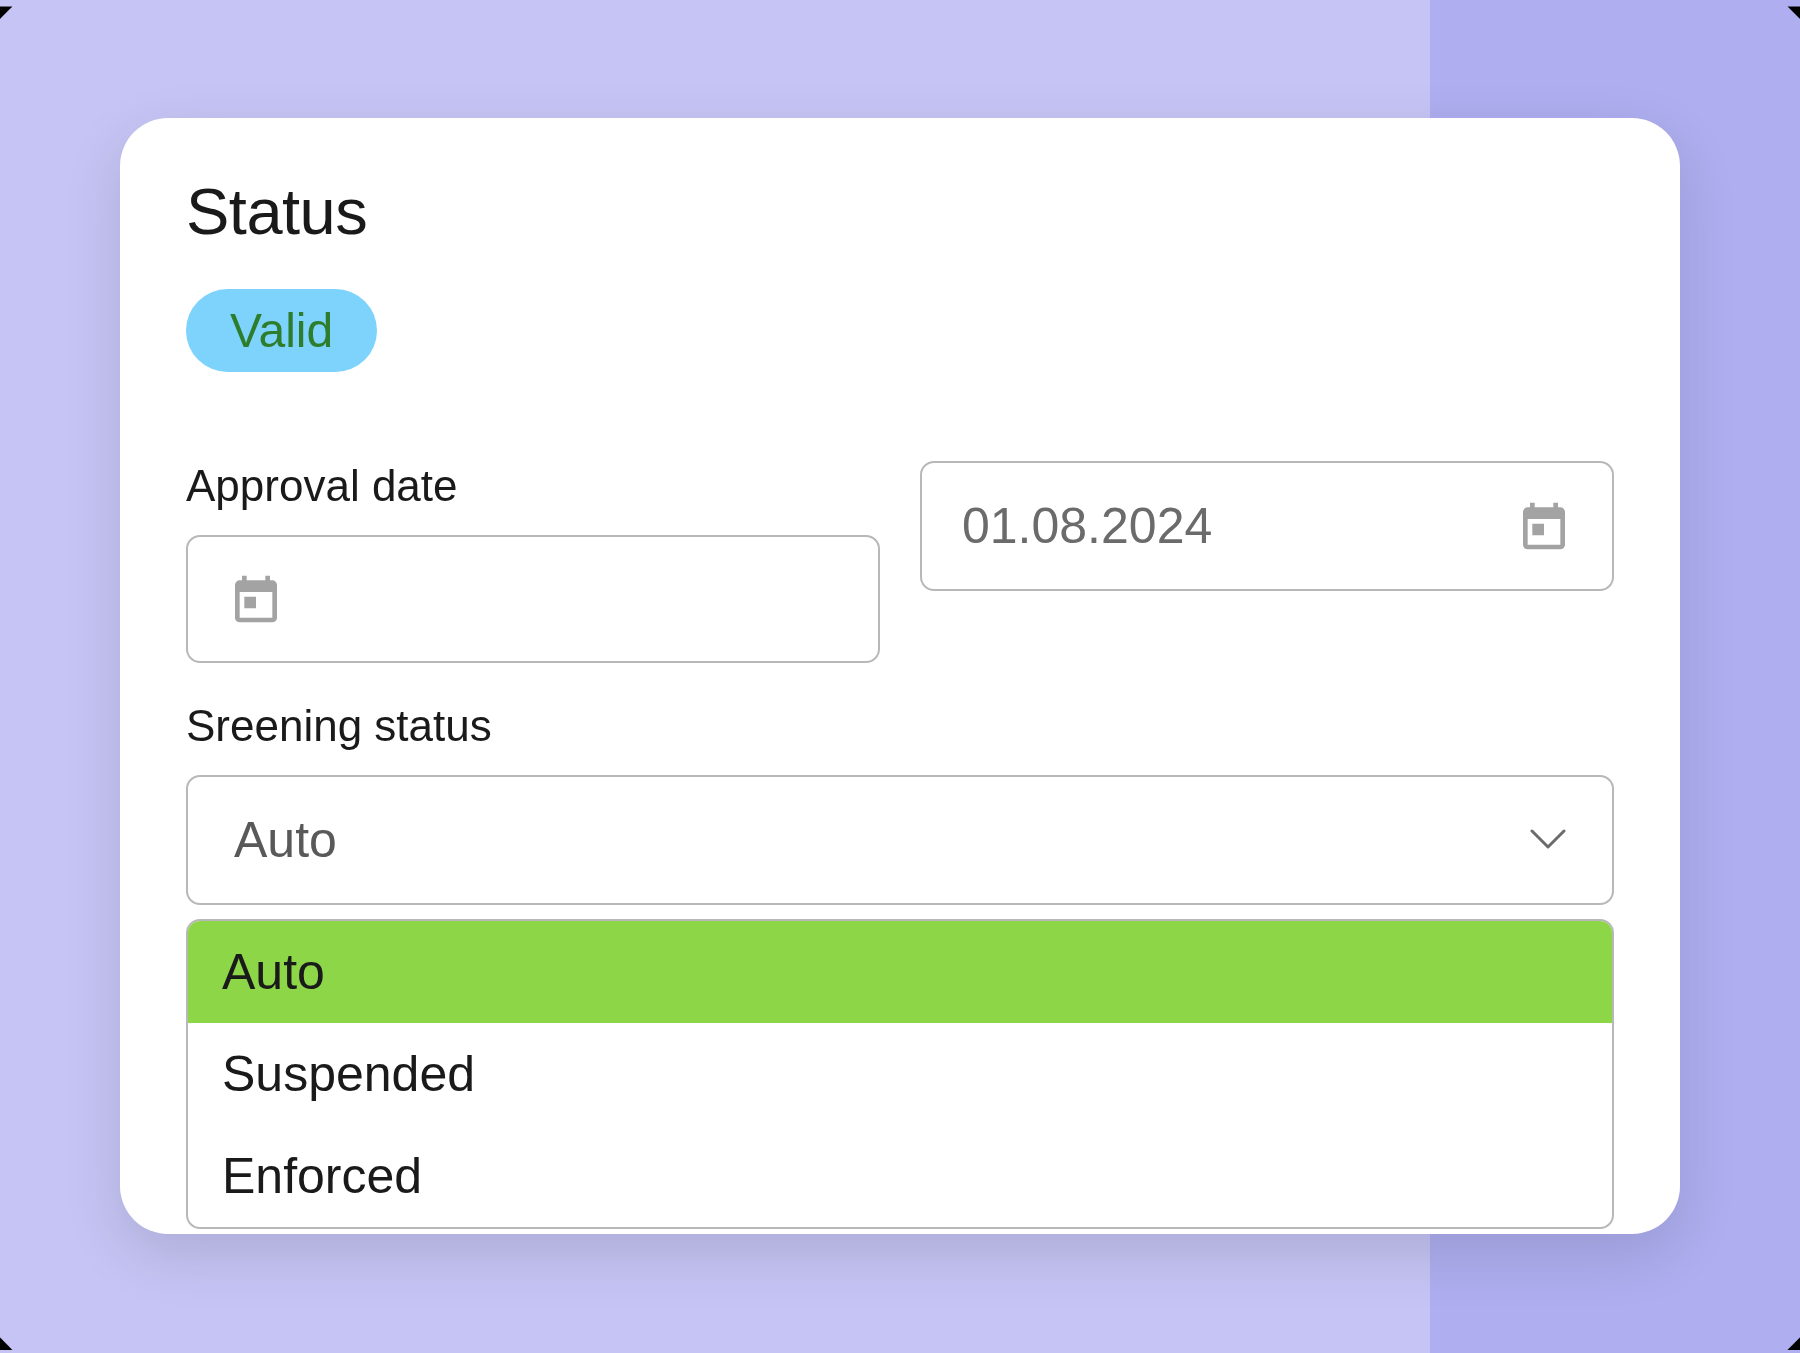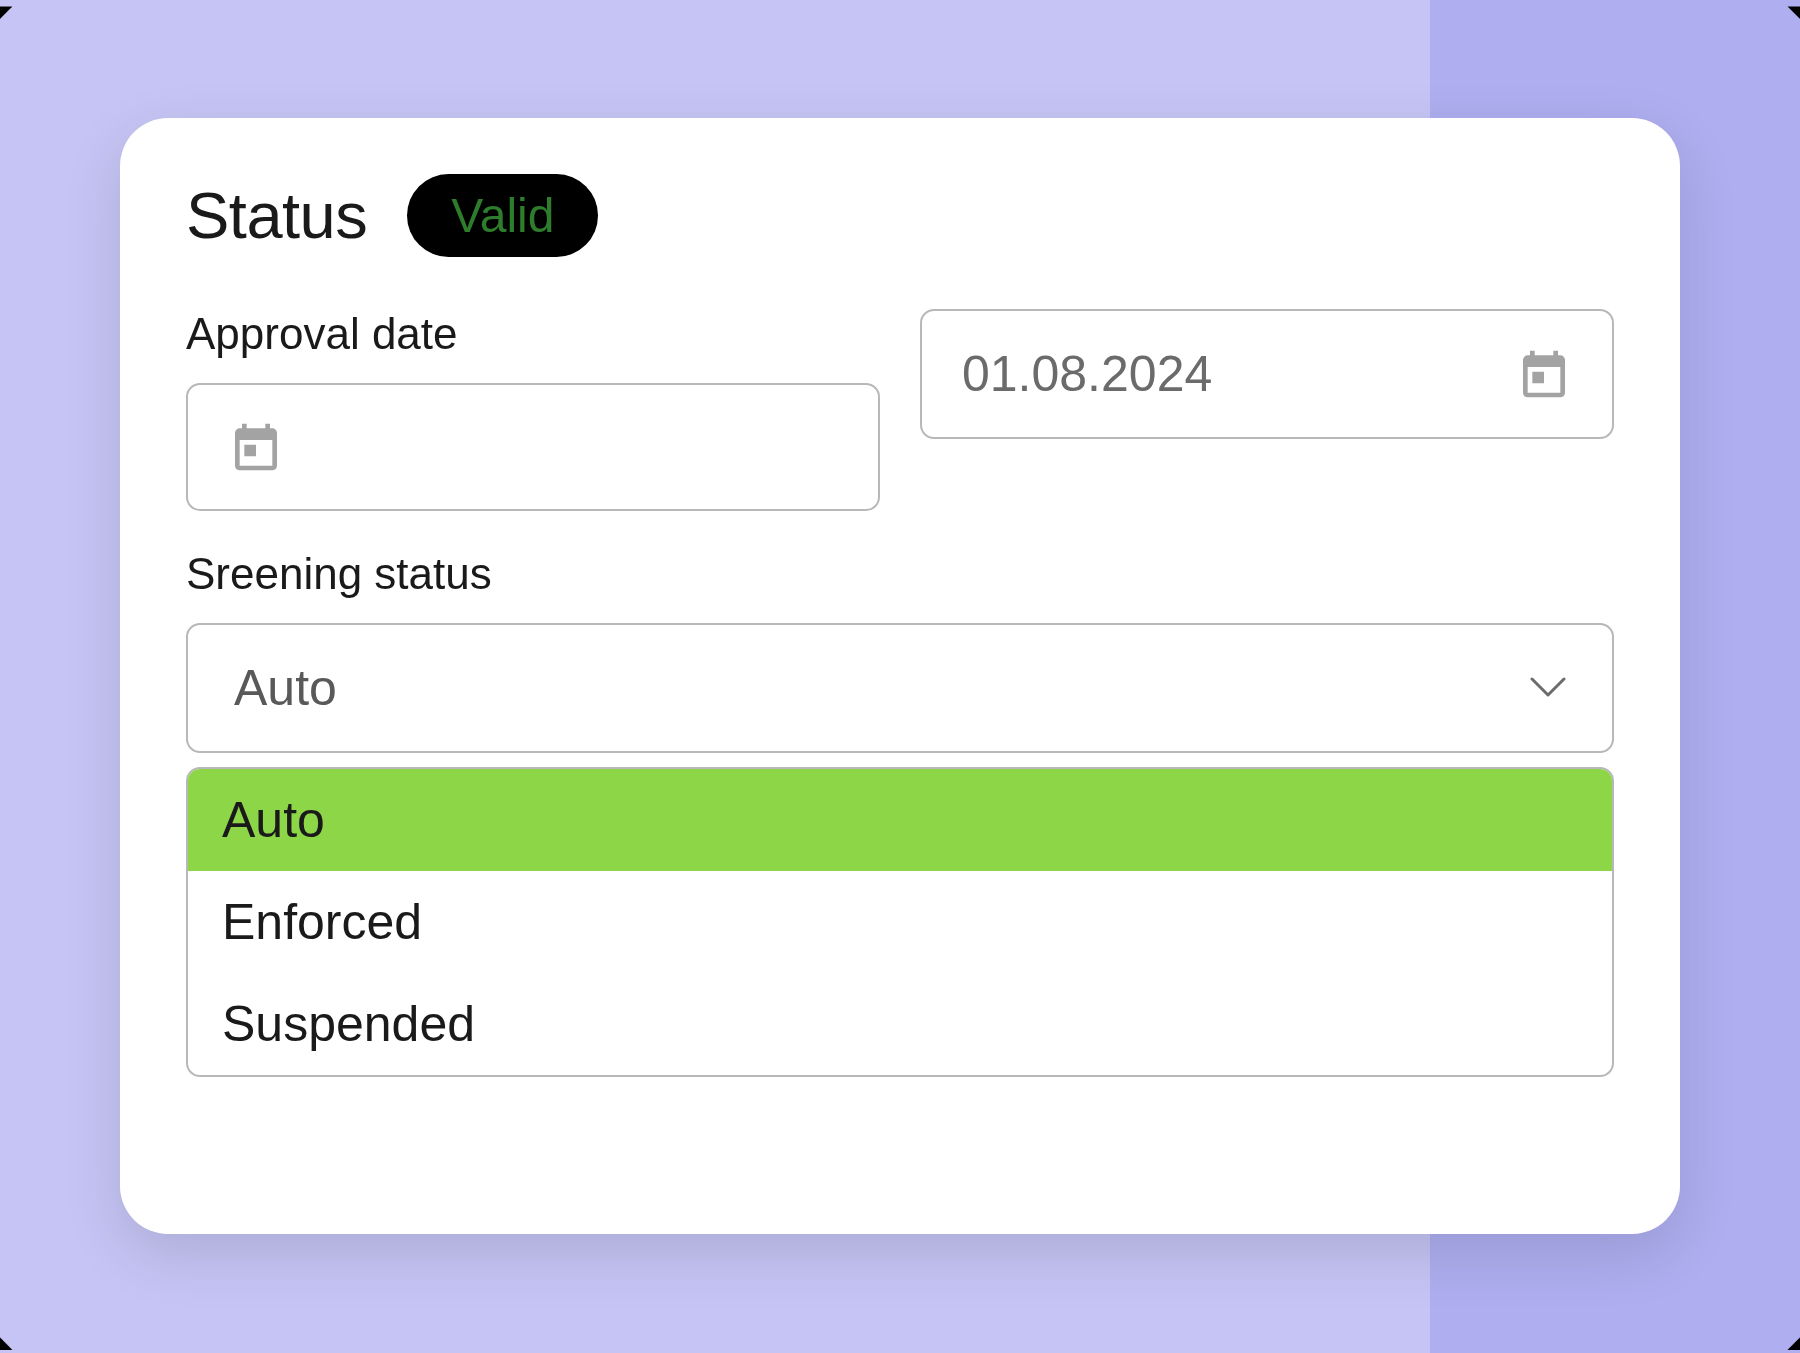--- a/index.html
+++ b/index.html
@@ -33,34 +33,35 @@
       background: #ffffff;
       border-radius: 48px;
       padding: 56px 66px 0 66px;
       box-shadow: 0 20px 60px rgba(0, 0, 0, 0.12);
       height: 1116px;
       overflow: visible;
     }
 
     .header-row {
       display: flex;
-      align-items: center;
+      align-items: flex-start;
       gap: 40px;
-      margin-bottom: 52px;
+      margin-bottom: 89px;
+      flex-direction: column;
     }
 
     .title {
       font-size: 65px;
       font-weight: 400;
       color: #1a1a1a;
       letter-spacing: -0.5px;
     }
 
     .badge {
-      background: #000000;
+      background: #7dd3fc;
       color: #2d7d2d;
       font-size: 48px;
       font-weight: 400;
       padding: 14px 44px;
       border-radius: 999px;
     }
 
     .row-2col {
       display: flex;
       gap: 40px;
@@ -206,18 +207,18 @@
 
     <div class="select-box">
       <span class="select-value">Auto</span>
       <svg class="chevron-icon" viewBox="0 0 36 22" fill="none">
         <path d="M2 2 L18 18 L34 2" stroke="#6b6b6b" stroke-width="3" stroke-linecap="round" stroke-linejoin="round"></path>
       </svg>
     </div>
 
     <div class="dropdown-list">
       <div class="dropdown-item selected">Auto</div>
+      <div class="dropdown-item">Suspended</div>
       <div class="dropdown-item">Enforced</div>
-      <div class="dropdown-item">Suspended</div>
     </div>
   </div>
 
 </div>
 
 </body></html>

